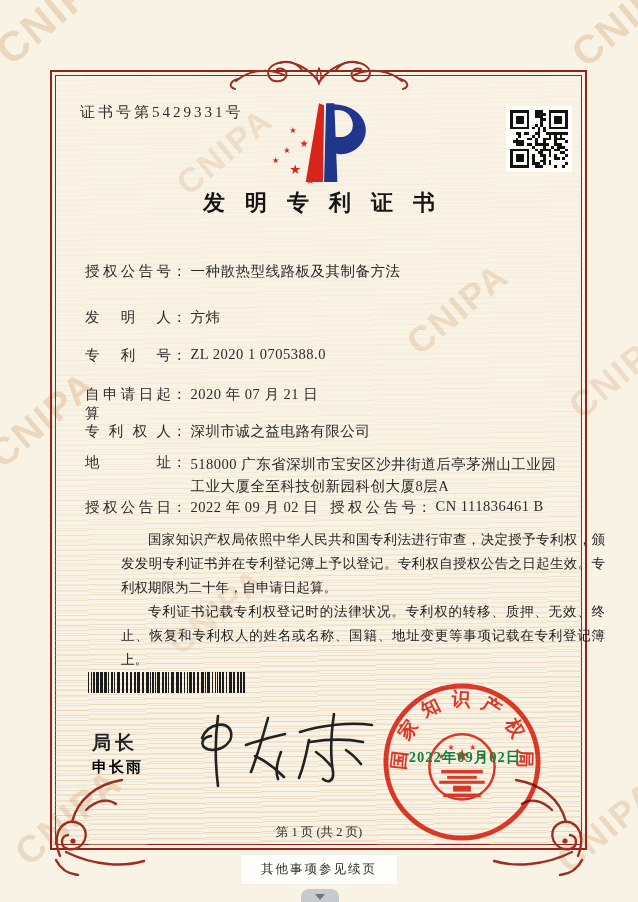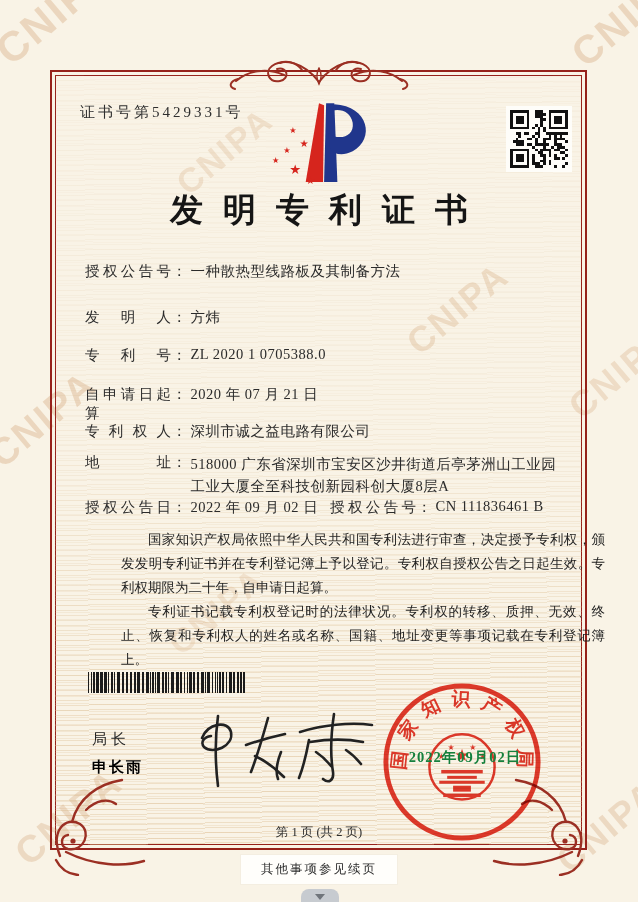--- a/index.html
+++ b/index.html
@@ -35,41 +35,41 @@
       repeating-linear-gradient(179deg, rgba(214,178,128,.35) 0 1px, transparent 1px 5px),
       repeating-linear-gradient(181deg, rgba(214,178,128,.22) 0 1px, transparent 1px 7px);
     -webkit-mask-image:linear-gradient(180deg, rgba(0,0,0,.18) 0%, rgba(0,0,0,.28) 45%, rgba(0,0,0,.85) 78%, rgba(0,0,0,.95) 100%);
     mask-image:linear-gradient(180deg, rgba(0,0,0,.18) 0%, rgba(0,0,0,.28) 45%, rgba(0,0,0,.85) 78%, rgba(0,0,0,.95) 100%);
     pointer-events:none;
   }
   .flourish path{fill:none;stroke:#9b2f23;stroke-linecap:round;}
   
   .cert-no{left:80px;top:103px;font-size:15px;letter-spacing:3px;color:#2e2e2e;}
   .title{
-    left:0;right:0;top:188px;text-align:center;font-size:33px;font-weight:700;
+    left:0;right:0;top:188px;text-align:center;font-size:22px;font-weight:700;
     letter-spacing:20px;padding-left:20px;color:#151515;
   }
   
   .field{position:absolute;left:85px;font-size:14.5px;display:flex;align-items:flex-start;color:#2b2b2b;}
   .field .lbl{
     display:inline-block;width:86px;text-align:justify;text-align-last:justify;
     flex:0 0 86px;
   }
   .field .colon{flex:0 0 auto;padding:0 4px 0 1px;}
   .field .val{letter-spacing:.5px;}
   .addr-lines div{line-height:22px;}
   
   .paras{left:78px;top:528px;width:484px;font-size:13.5px;line-height:24px;
     text-align:justify;color:#1f1f1f;margin-left:43px;}
   .paras p{text-indent:2em;}
   
   .barcode{left:88px;top:672px;height:21px;display:flex;align-items:stretch;}
   .barcode i{display:block;background:#1b1b1b;height:100%;}
   
-  .director-title{left:92px;top:730px;font-size:15px;letter-spacing:4px;font-weight:400;color:#232323;}
+  .director-title{left:92px;top:730px;font-size:19px;letter-spacing:4px;font-weight:700;color:#232323;}
   .director-name{left:92px;top:758px;font-size:15px;letter-spacing:2px;font-weight:700;color:#000000;}
   .signature path{fill:none;stroke:#222;stroke-width:2.6;stroke-linecap:round;stroke-linejoin:round;}
   
   .seal{left:378px;top:678px;width:168px;height:168px;opacity:.92;mix-blend-mode:multiply;}
   .seal-stroke{stroke:var(--seal-red);fill:none;}
   .seal-fill{fill:var(--seal-red);}
   .seal-text{fill:var(--seal-red);font-weight:700;font-family:"Liberation Serif",serif;}
   .seal-date{
     left:390px;top:748px;width:150px;text-align:center;font-size:14.5px;
     font-weight:700;color:#15803d;letter-spacing:1px;

